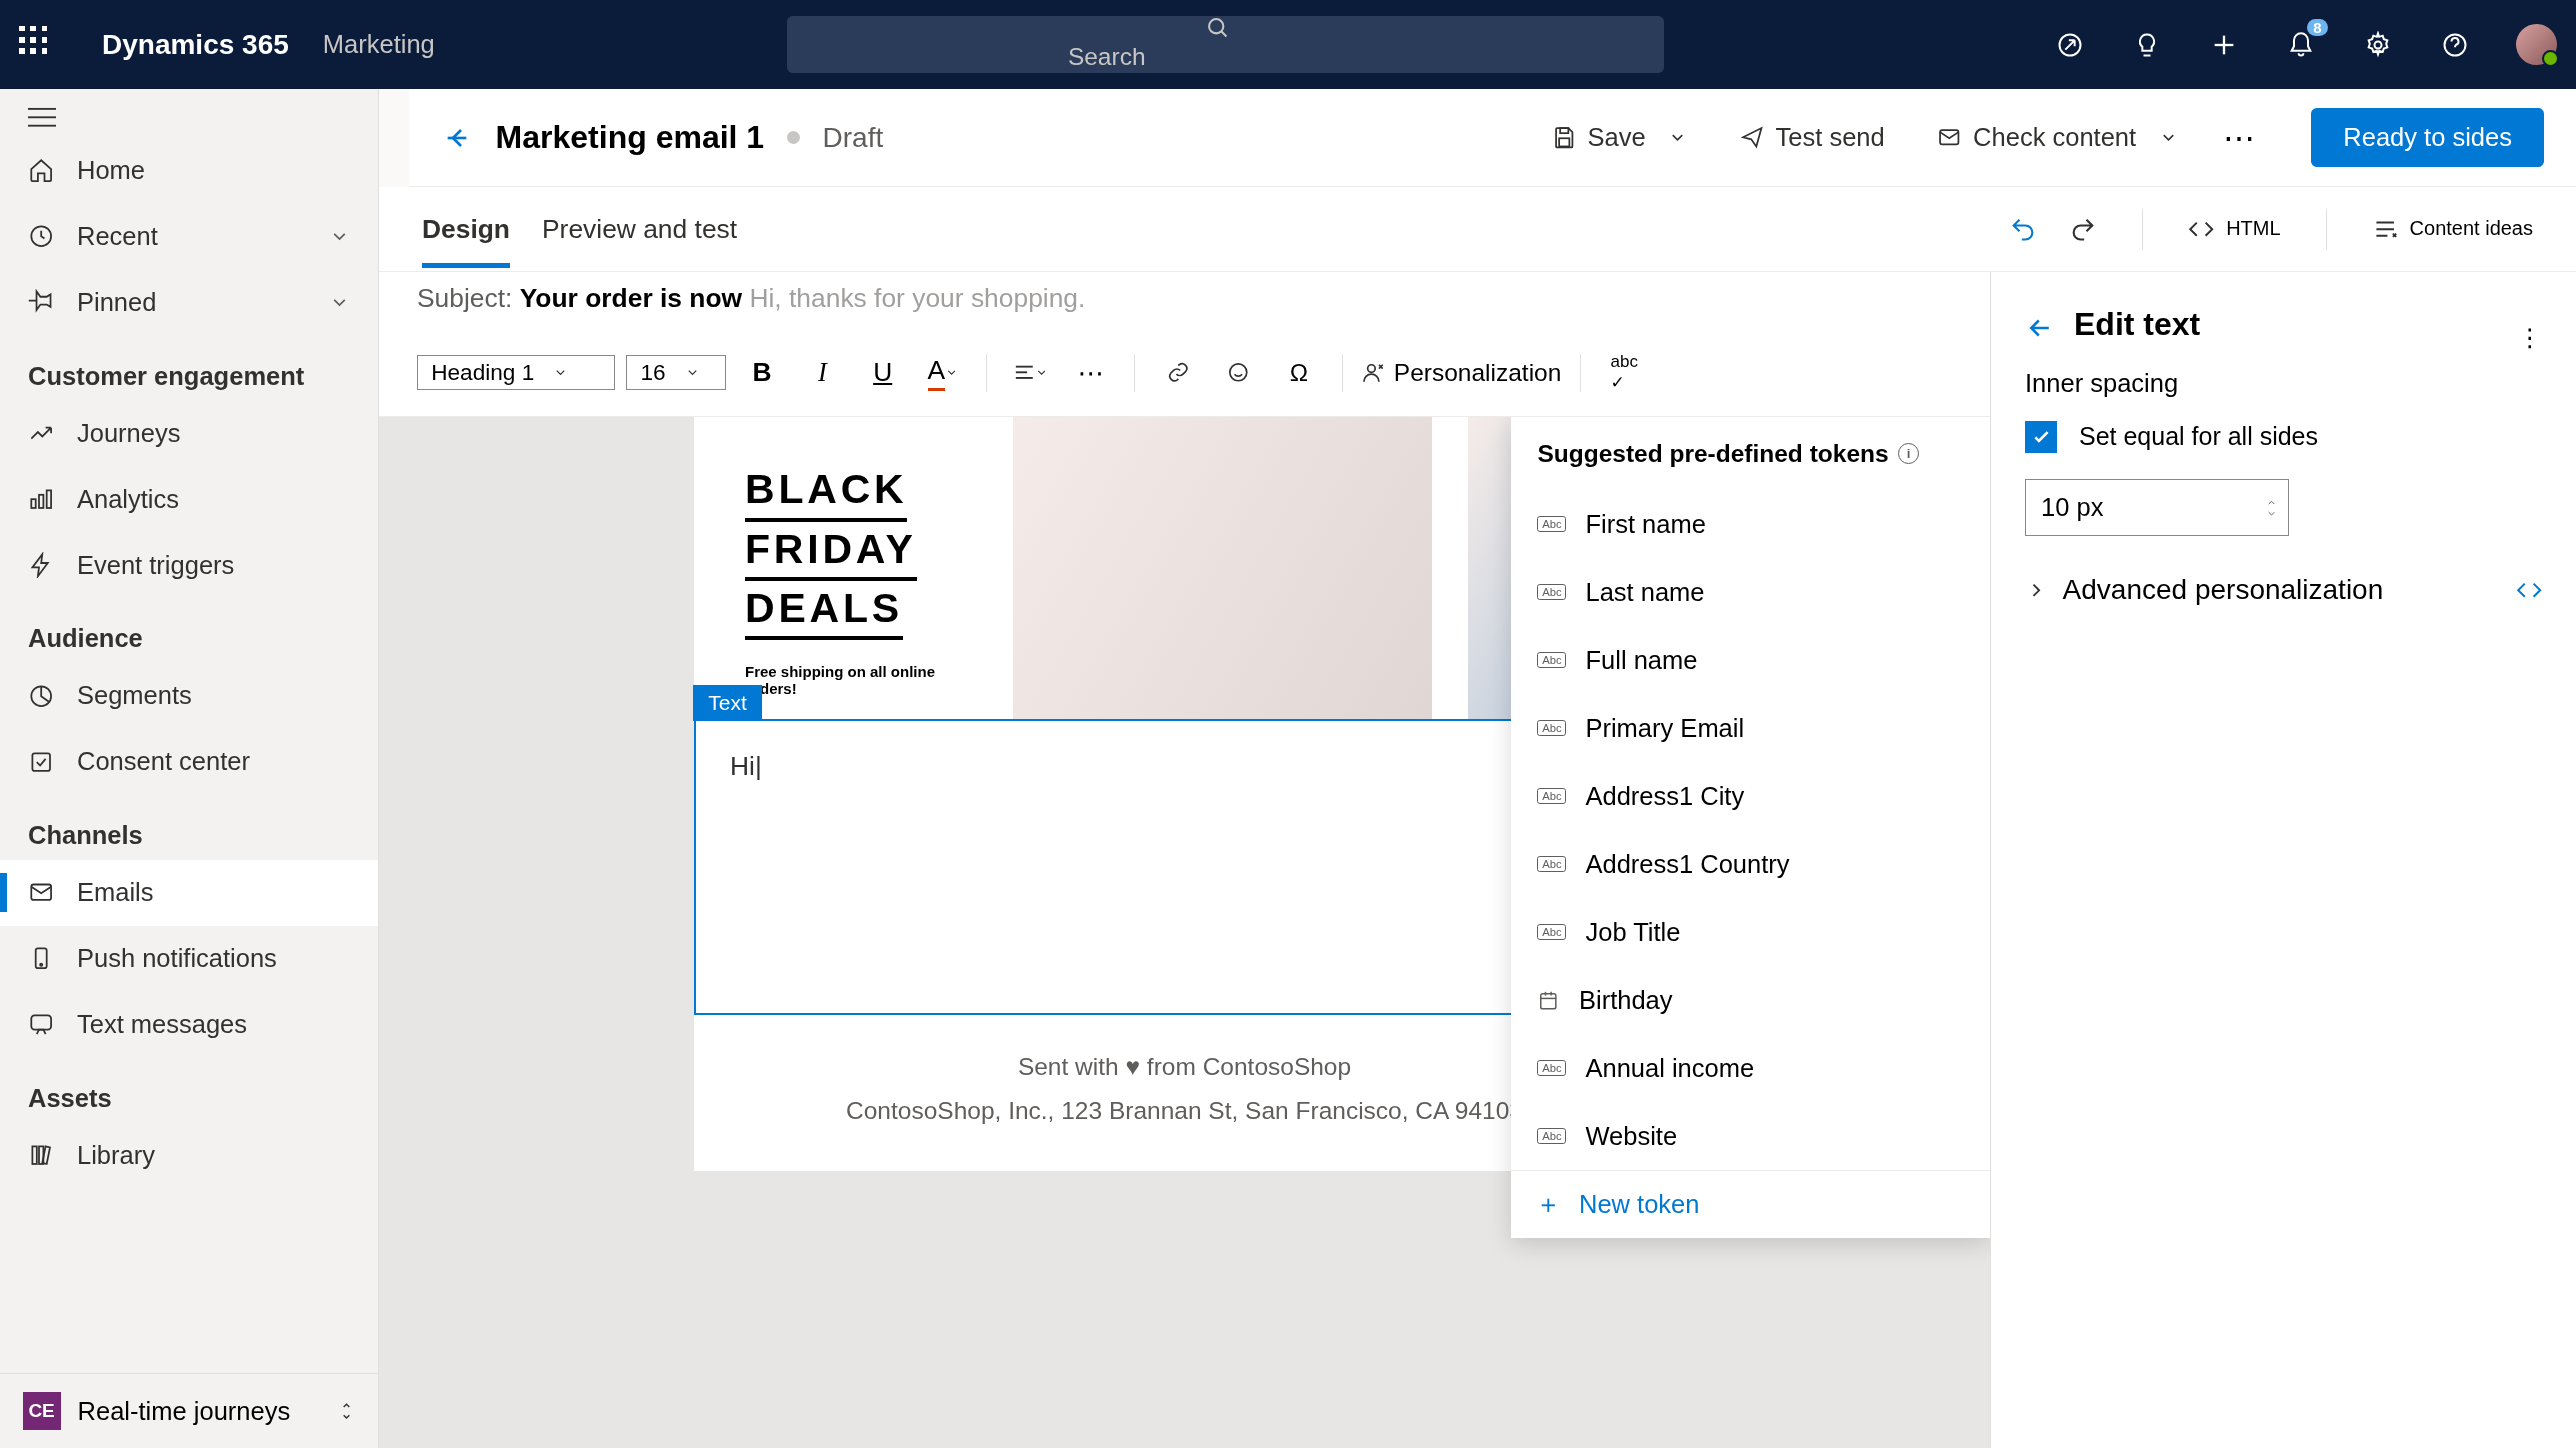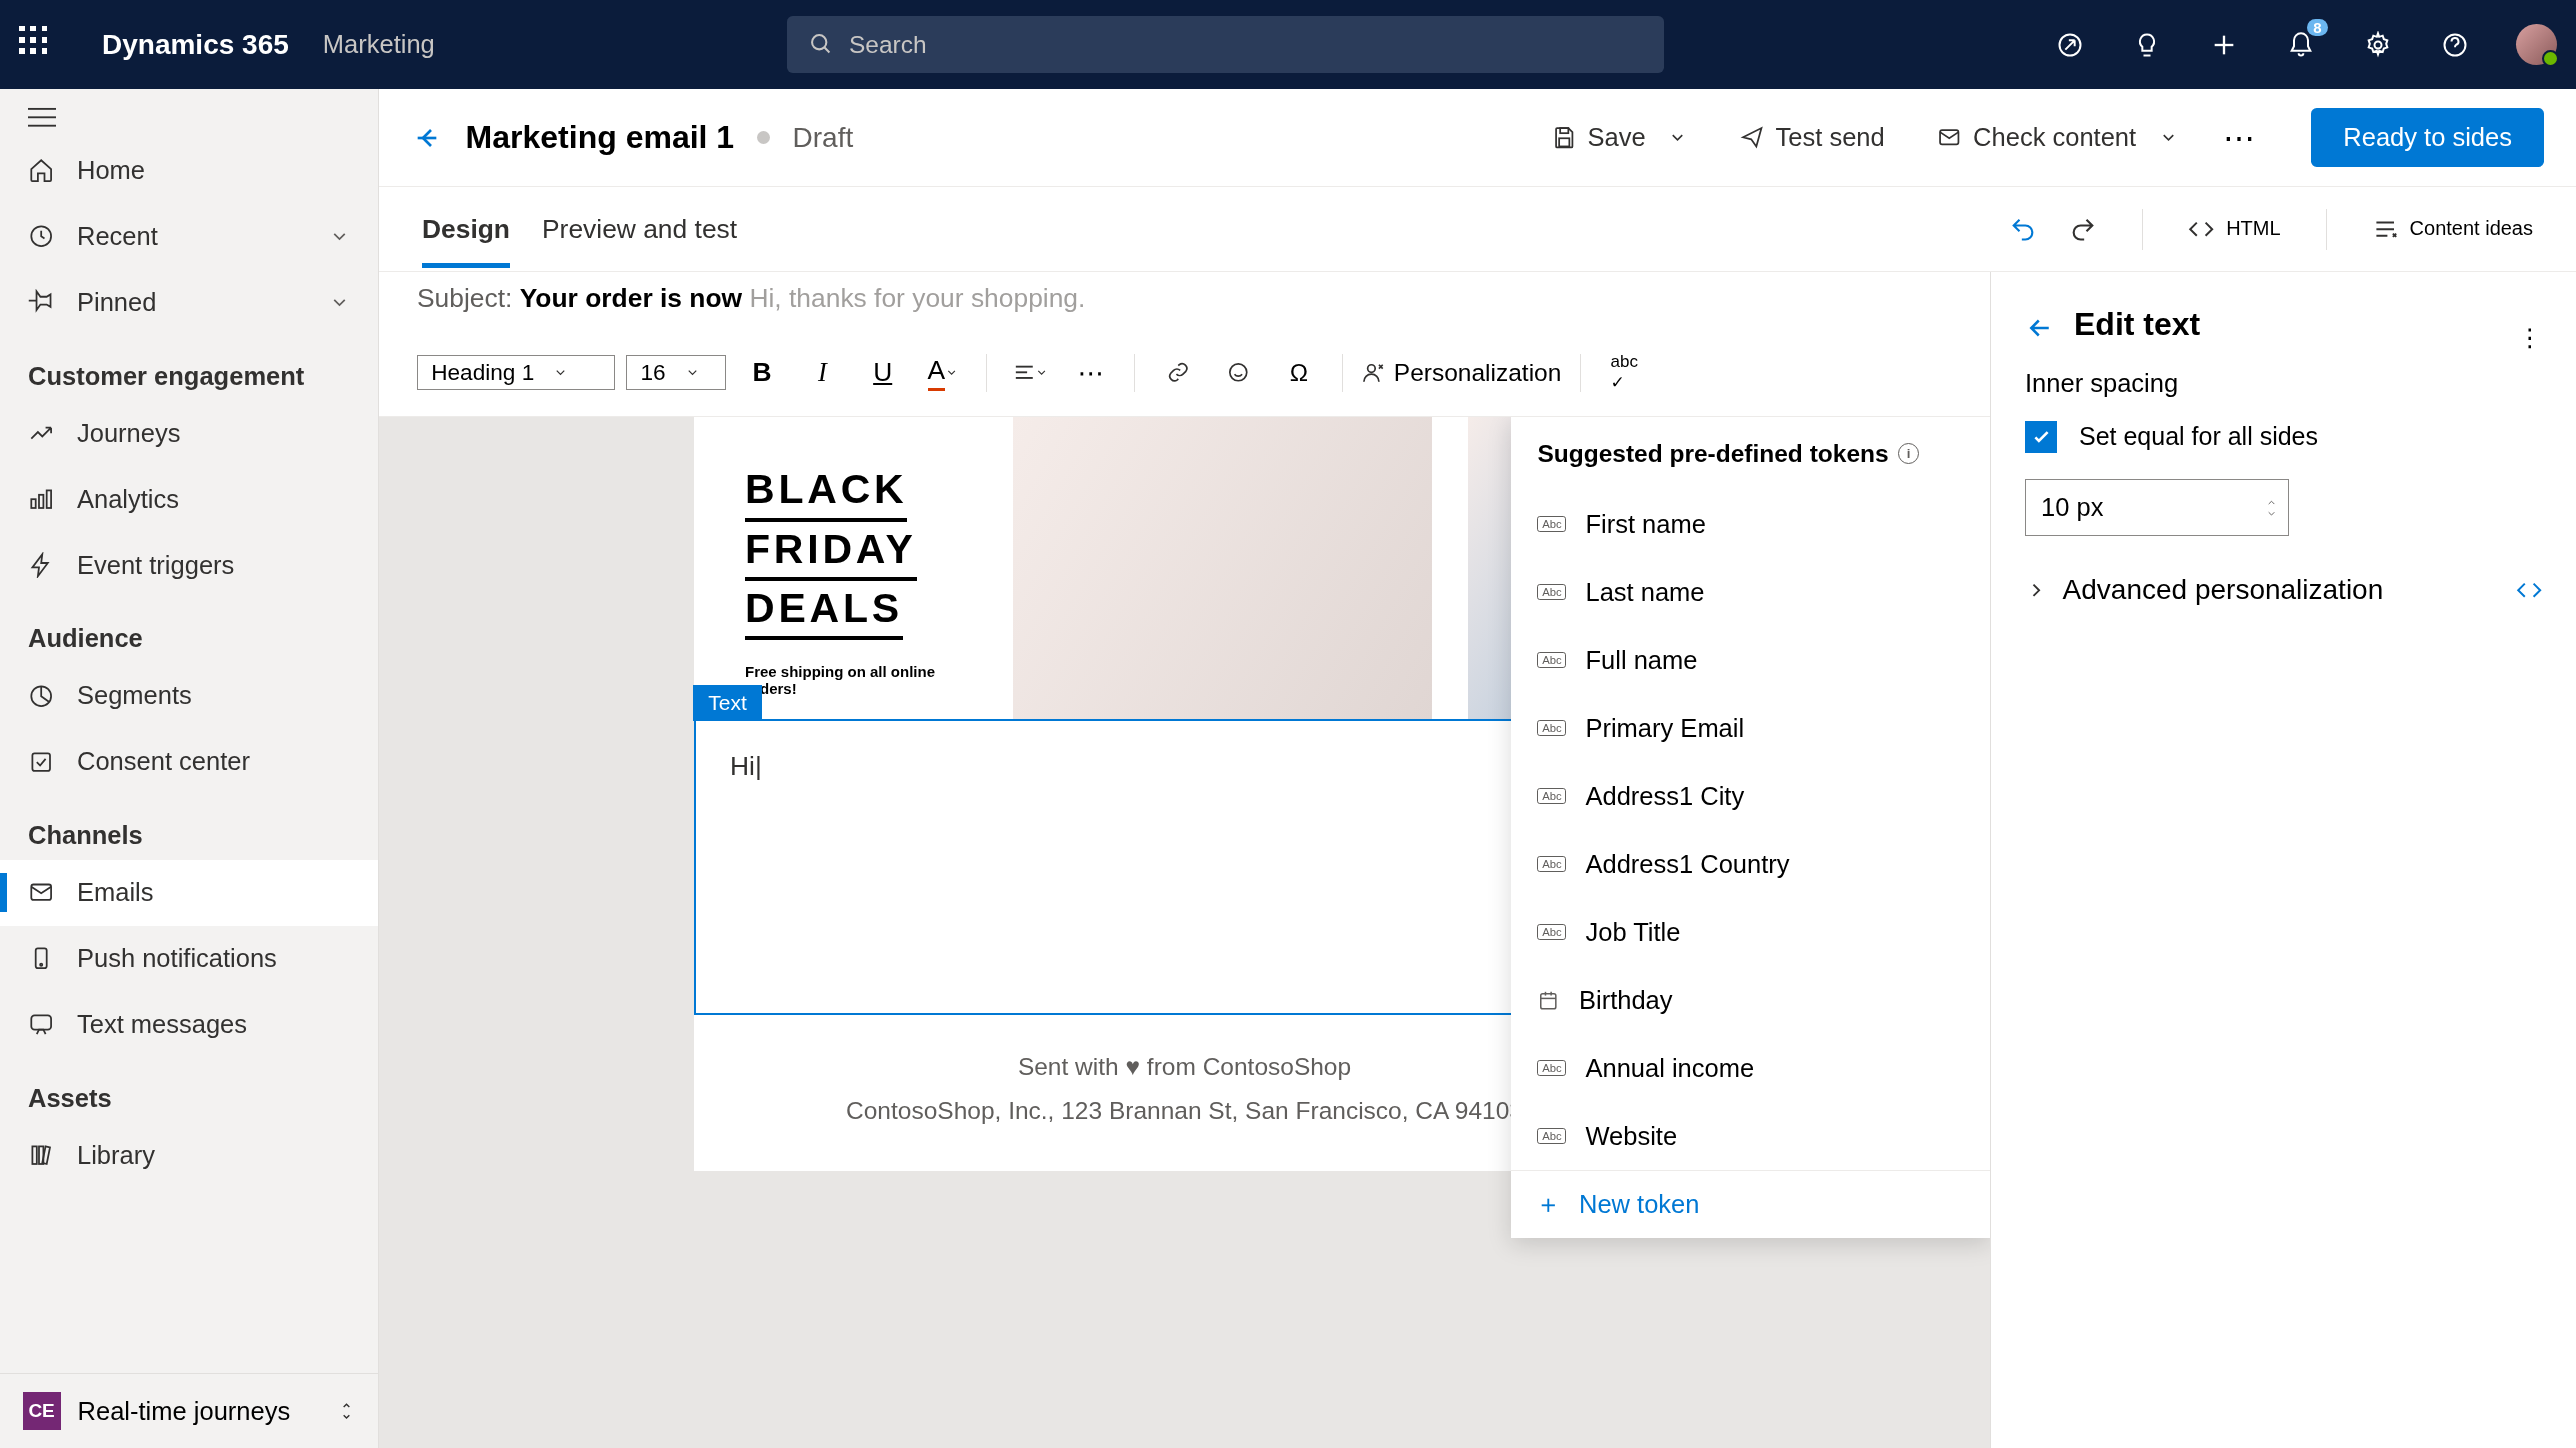--- a/index.html
+++ b/index.html
@@ -4,21 +4,21 @@
 <style>
 * { box-sizing: border-box; margin: 0; padding: 0; font-family: "Segoe UI", -apple-system, sans-serif; }
 body { width: 2576px; height: 1448px; overflow: hidden; background: #f3f2f1; }
 
 
 .topbar { height: 89px; background: #0b1c3b; display: flex; align-items: center; color: #fff; padding: 0 19px; }
 .waffle { width: 38px; height: 38px; display: grid; grid-template: repeat(3,5.7px)/repeat(3,5.7px); gap: 5.7px; margin-right: 45px; cursor: pointer; }
 .waffle span { background: #fff; }
 .brand { font-size: 28px; font-weight: 600; margin-right: 34px; }
 .module { font-size: 25.5px; color: #c8c6c4; }
-.search { margin-left: auto; margin-right: auto; width: 877px; height: 57px; background: #2b3c5a; border-radius: 5.7px; display: flex; align-items: center; padding: 0 22.6px; }
+.search { margin-left: auto; margin-right: auto; width: 877px; height: 57px; background: #2b3c5a; border-radius: 5.7px; display: flex; align-items: center; padding: 0 22.6px; flex-direction: column; }
 .search svg { margin-right: 15px; }
 .search input { flex: 1; background: transparent; border: 0; color: #fff; font-size: 24.5px; outline: none; }
 .search input::placeholder { color: #c8c6c4; }
 .top-icons { display: flex; align-items: center; gap: 45px; margin-left: 38px; }
 .top-icons .ico { width: 32px; height: 32px; display: flex; align-items: center; justify-content: center; cursor: pointer; position: relative; }
 .badge { position: absolute; top: -9.4px; right: -11.3px; background: #6bb6f0; color: #fff; font-size: 15px; border-radius: 9.4px; padding: 0 6.6px; font-weight: 600; }
 .avatar { width: 41px; height: 41px; border-radius: 50%; background: linear-gradient(135deg,#d8a0a0,#8a5a5a); position: relative; }
 .avatar::after { content:""; position:absolute; width:13.2px; height:13.2px; background:#6bb700; border:2.8px solid #0b1c3b; border-radius:50%; bottom:-1.9px; right:-1.9px; }
 
 
@@ -33,21 +33,21 @@
 .nav-head { padding: 26.4px 28px 9.4px; font-size: 25.5px; font-weight: 600; color: #323130; }
 .switcher { margin-top: auto; display: flex; align-items: center; height: 75px; padding: 0 22.6px; border-top: 0.9px solid #e1dfdd; gap: 17px; cursor: pointer; }
 .switcher .sq { width: 38px; height: 38px; background: #742774; color:#fff; font-size:19px; font-weight:600; display:flex; align-items:center; justify-content:center; }
 .switcher span { font-size: 25.5px; }
 .updown { margin-left: auto; display: flex; flex-direction: column; }
 
 
 .main { flex: 1; display: flex; flex-direction: column; background: #faf9f8; }
 
 
-.titlebar { height: 98px; background: #fff; border-bottom: 0.9px solid #edebe9; display: flex; align-items: center; padding: 0 32px; gap: 22.6px; }
+.titlebar { height: 98px; background: #fff; border-bottom: 0.9px solid #edebe9; display: flex; align-items: center; padding: 0 32px; gap: 22.6px; margin-left: 30px; }
 .back-arrow { color: #0078d4; cursor: pointer; }
 .pg-title { font-size: 32px; font-weight: 600; }
 .status-dot { width: 13.2px; height: 13.2px; border-radius: 50%; background: #c8c6c4; }
 .status-txt { font-size: 28px; color: #605e5c; }
 .titlebar .spacer { flex: 1; }
 .cmd { display: flex; align-items: center; gap: 11.3px; font-size: 25.5px; cursor: pointer; color: #323130; }
 .cmd + .cmd { margin-left: 30px; }
 .cta { background: #0078d4; color: #fff; padding: 15px 32px; border-radius: 5.7px; font-size: 25.5px; margin-left: 30px; cursor: pointer; }
 .more-dots { font-size: 32px; line-height: 0.5; letter-spacing: 3.8px; cursor: pointer; }
 

